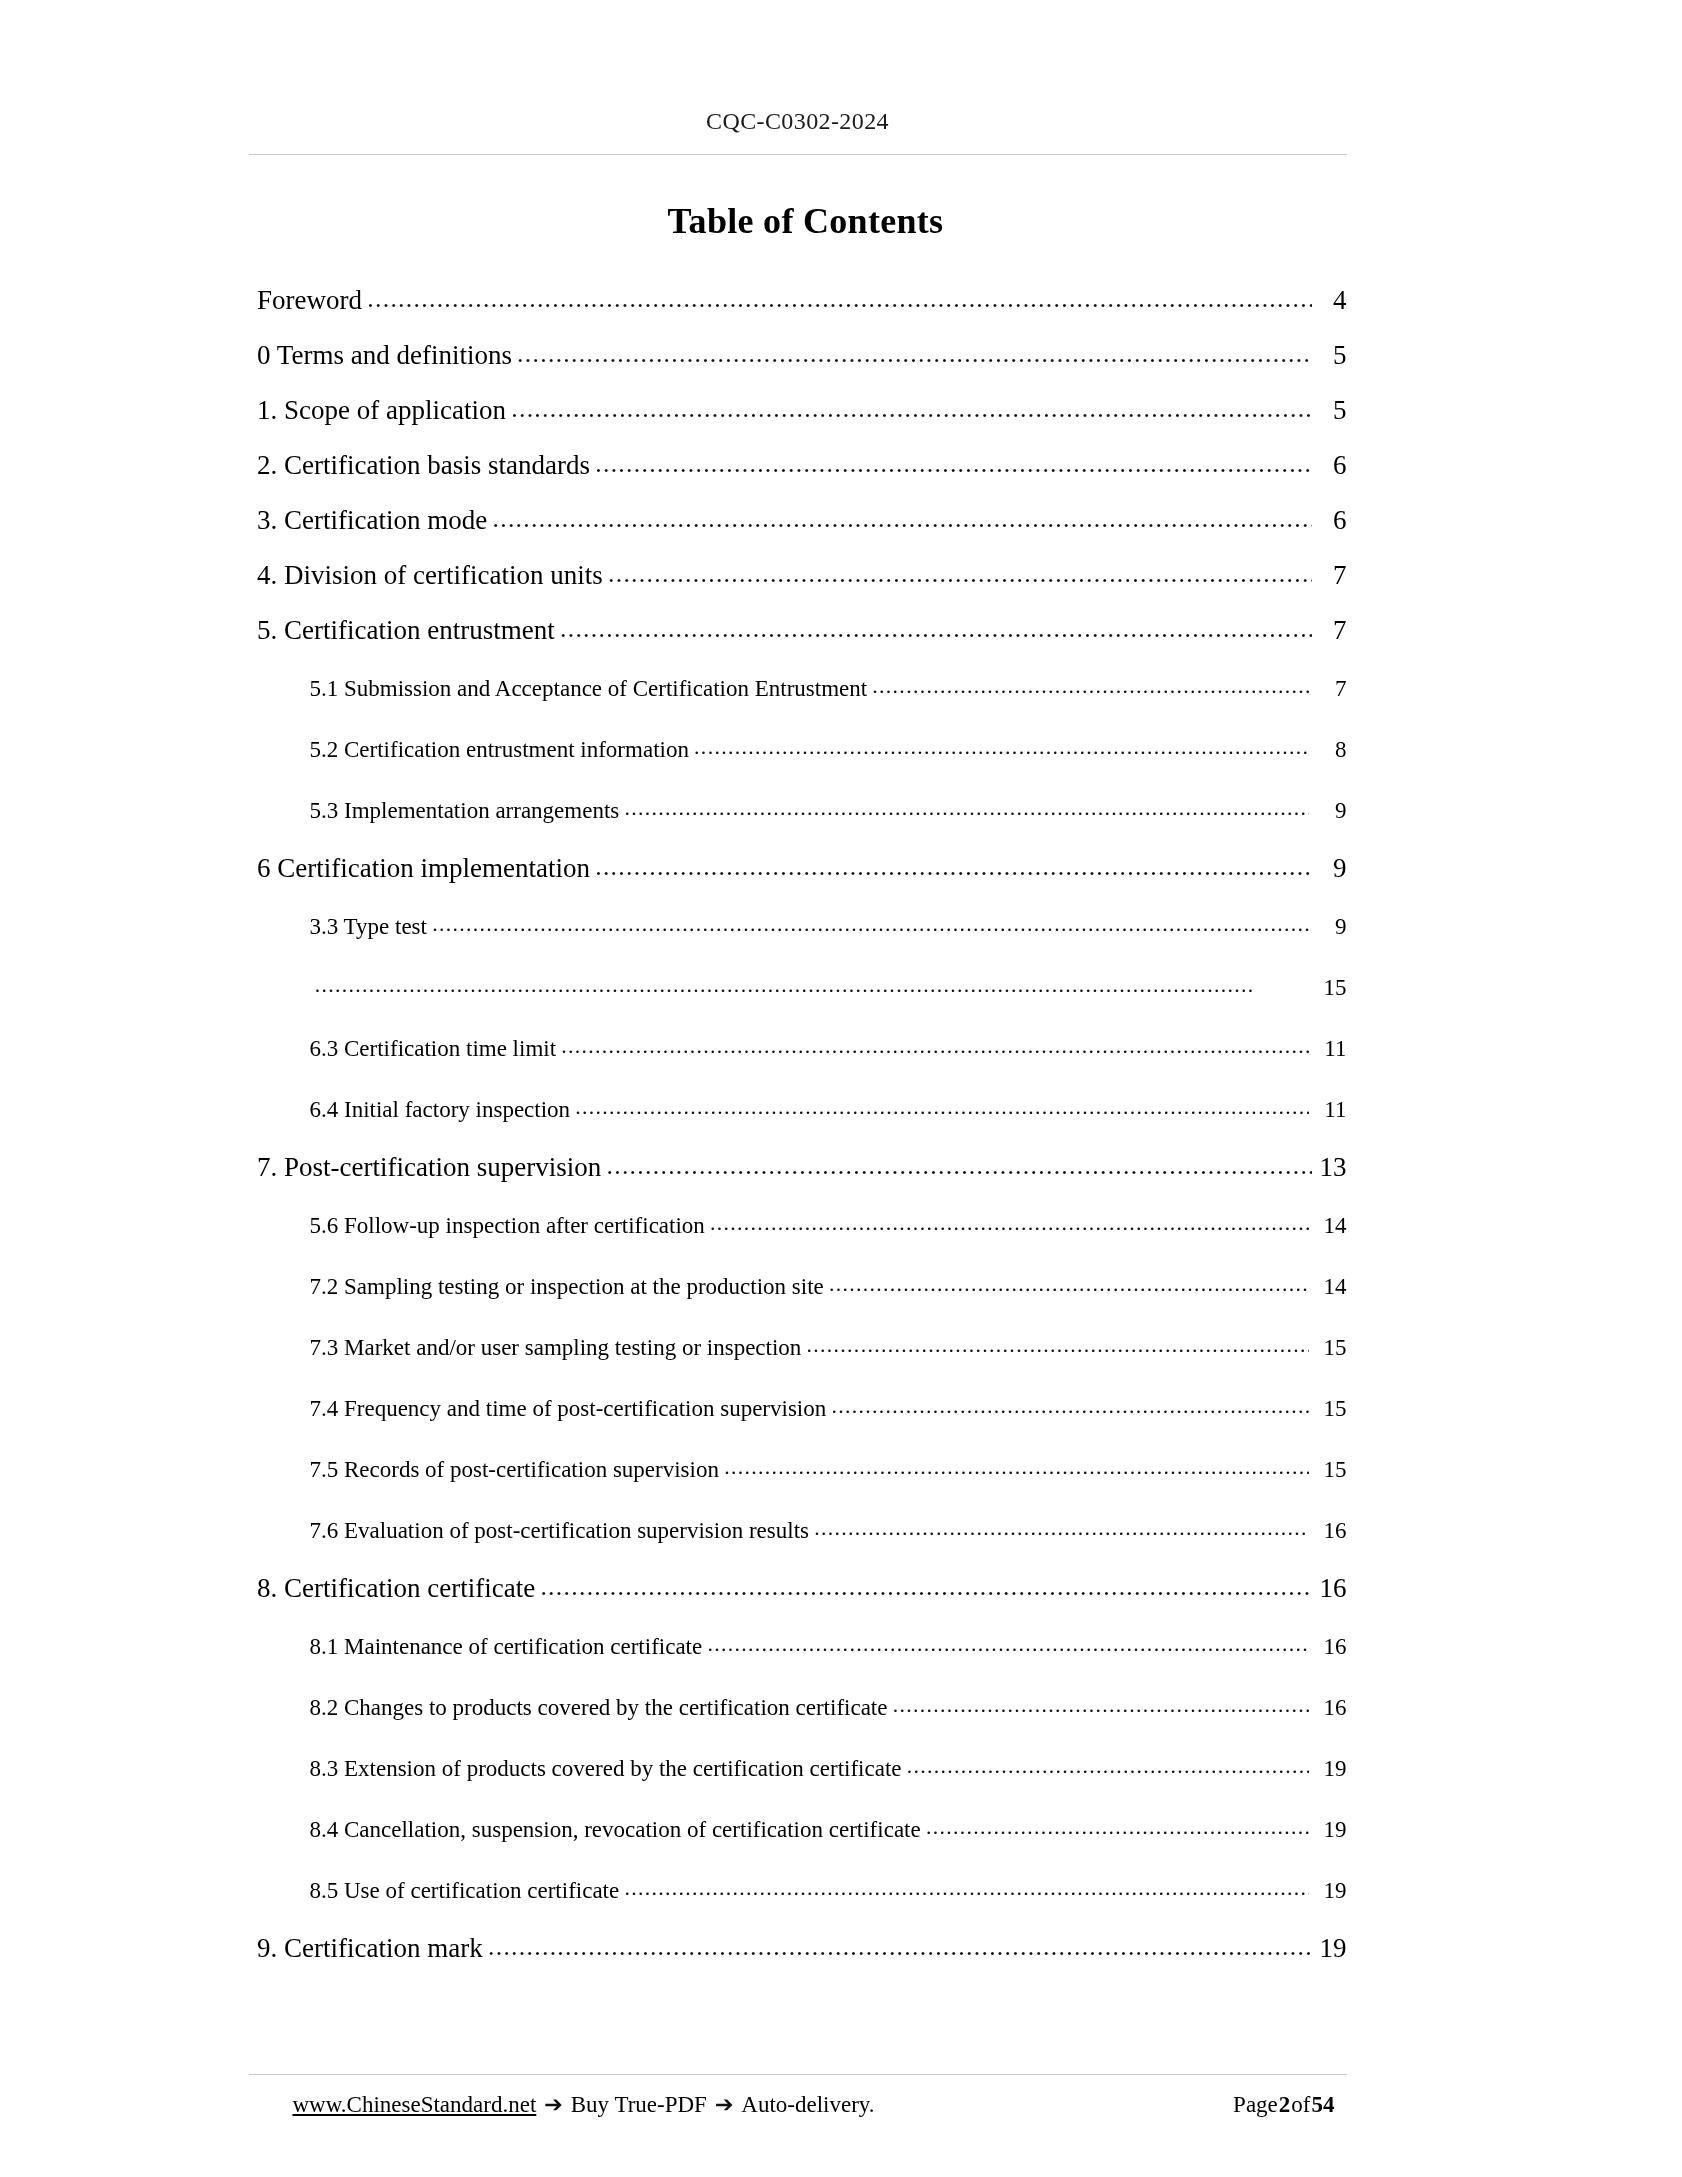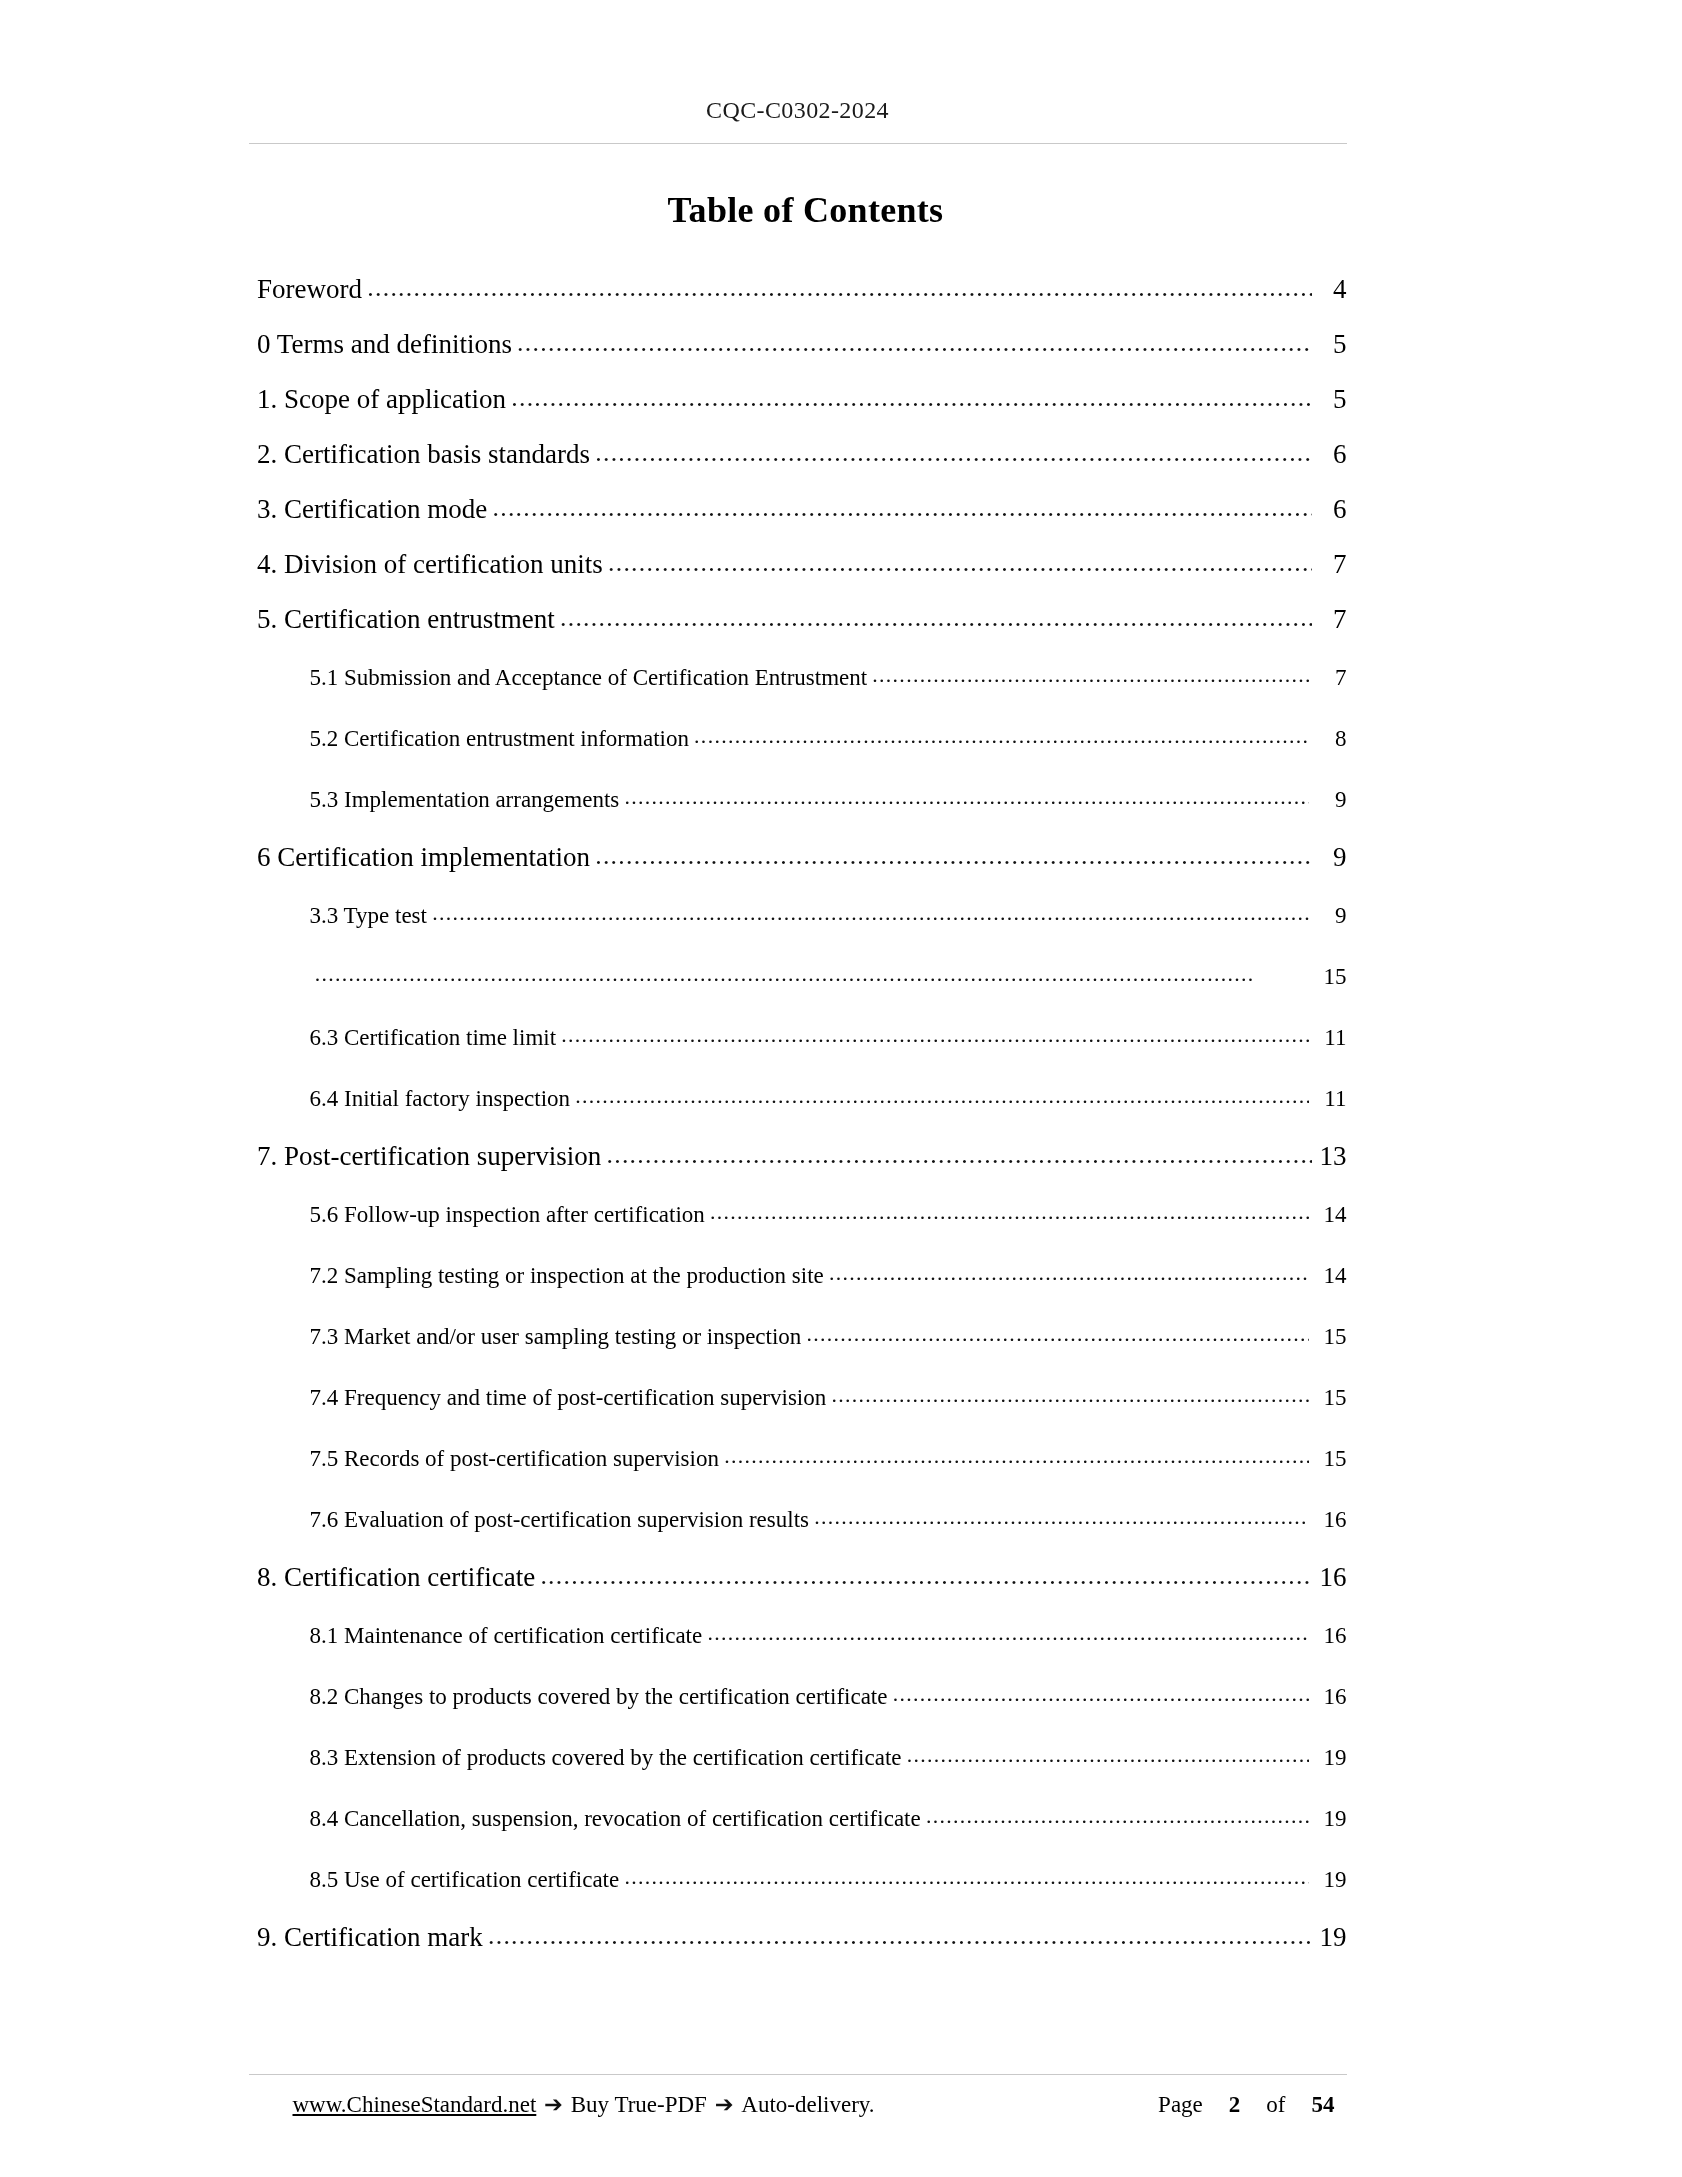--- a/index.html
+++ b/index.html
@@ -12,21 +12,21 @@
     min-height: 2177px;
     font-family: "Liberation Serif", serif;
     color: #000000;
     -webkit-font-smoothing: antialiased;
   }
   .page {
     position: relative;
     width: 1595px;
     min-height: 2177px;
     box-sizing: border-box;
-    padding: 0;
+    padding: 11px;
     border-radius: 22px;
   }
   .header {
     text-align: center;
     font-size: 24px;
     letter-spacing: 0.4px;
     padding-top: 97px;
     color: #1a1a1a;
     font-family: "Liberation Serif", serif;
   }
@@ -121,21 +121,21 @@
     text-decoration: underline;
     color: #000;
   }
   .arrow {
     font-size: 22.5px;
     color: #111;
   }
   .footer-right {
     display: flex;
     align-items: flex-end;
-    gap: 26px;
+    gap: 1px;
     flex: 0 0 auto;
     padding-right: 12px;
   }
   .footer-right .num {
     font-weight: bold;
   }
 </style>
 </head>
 <body>
 

